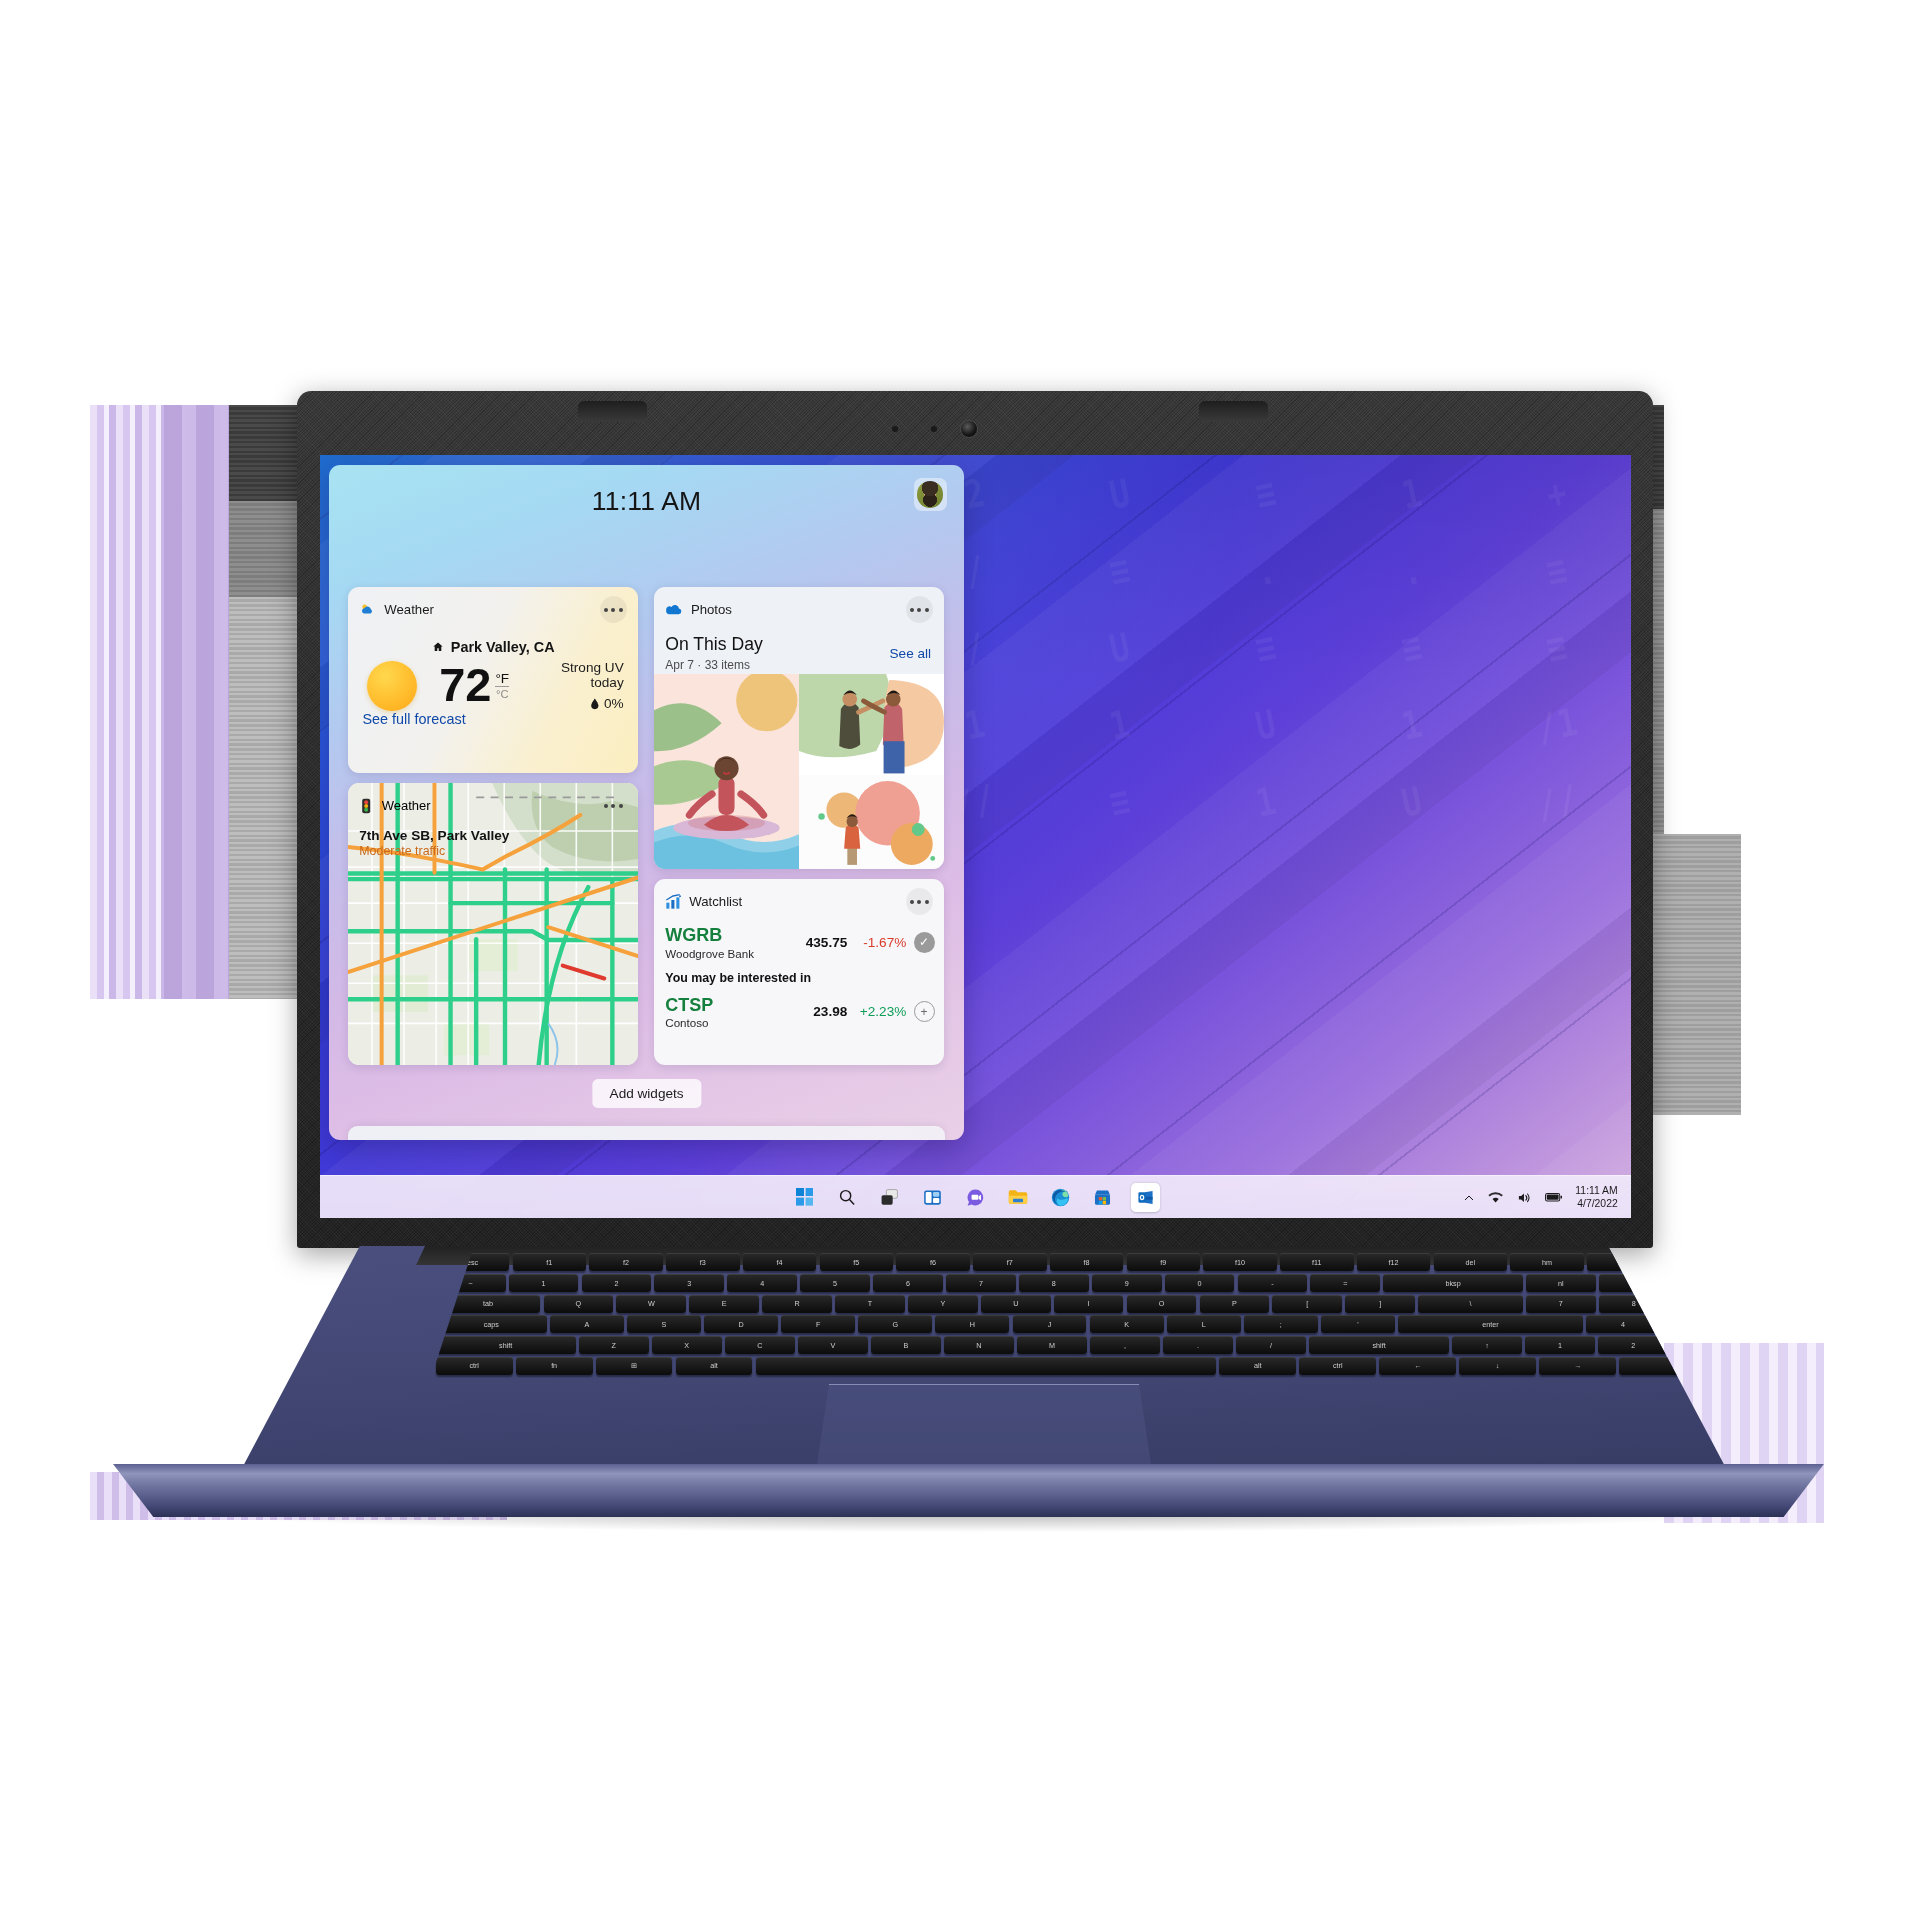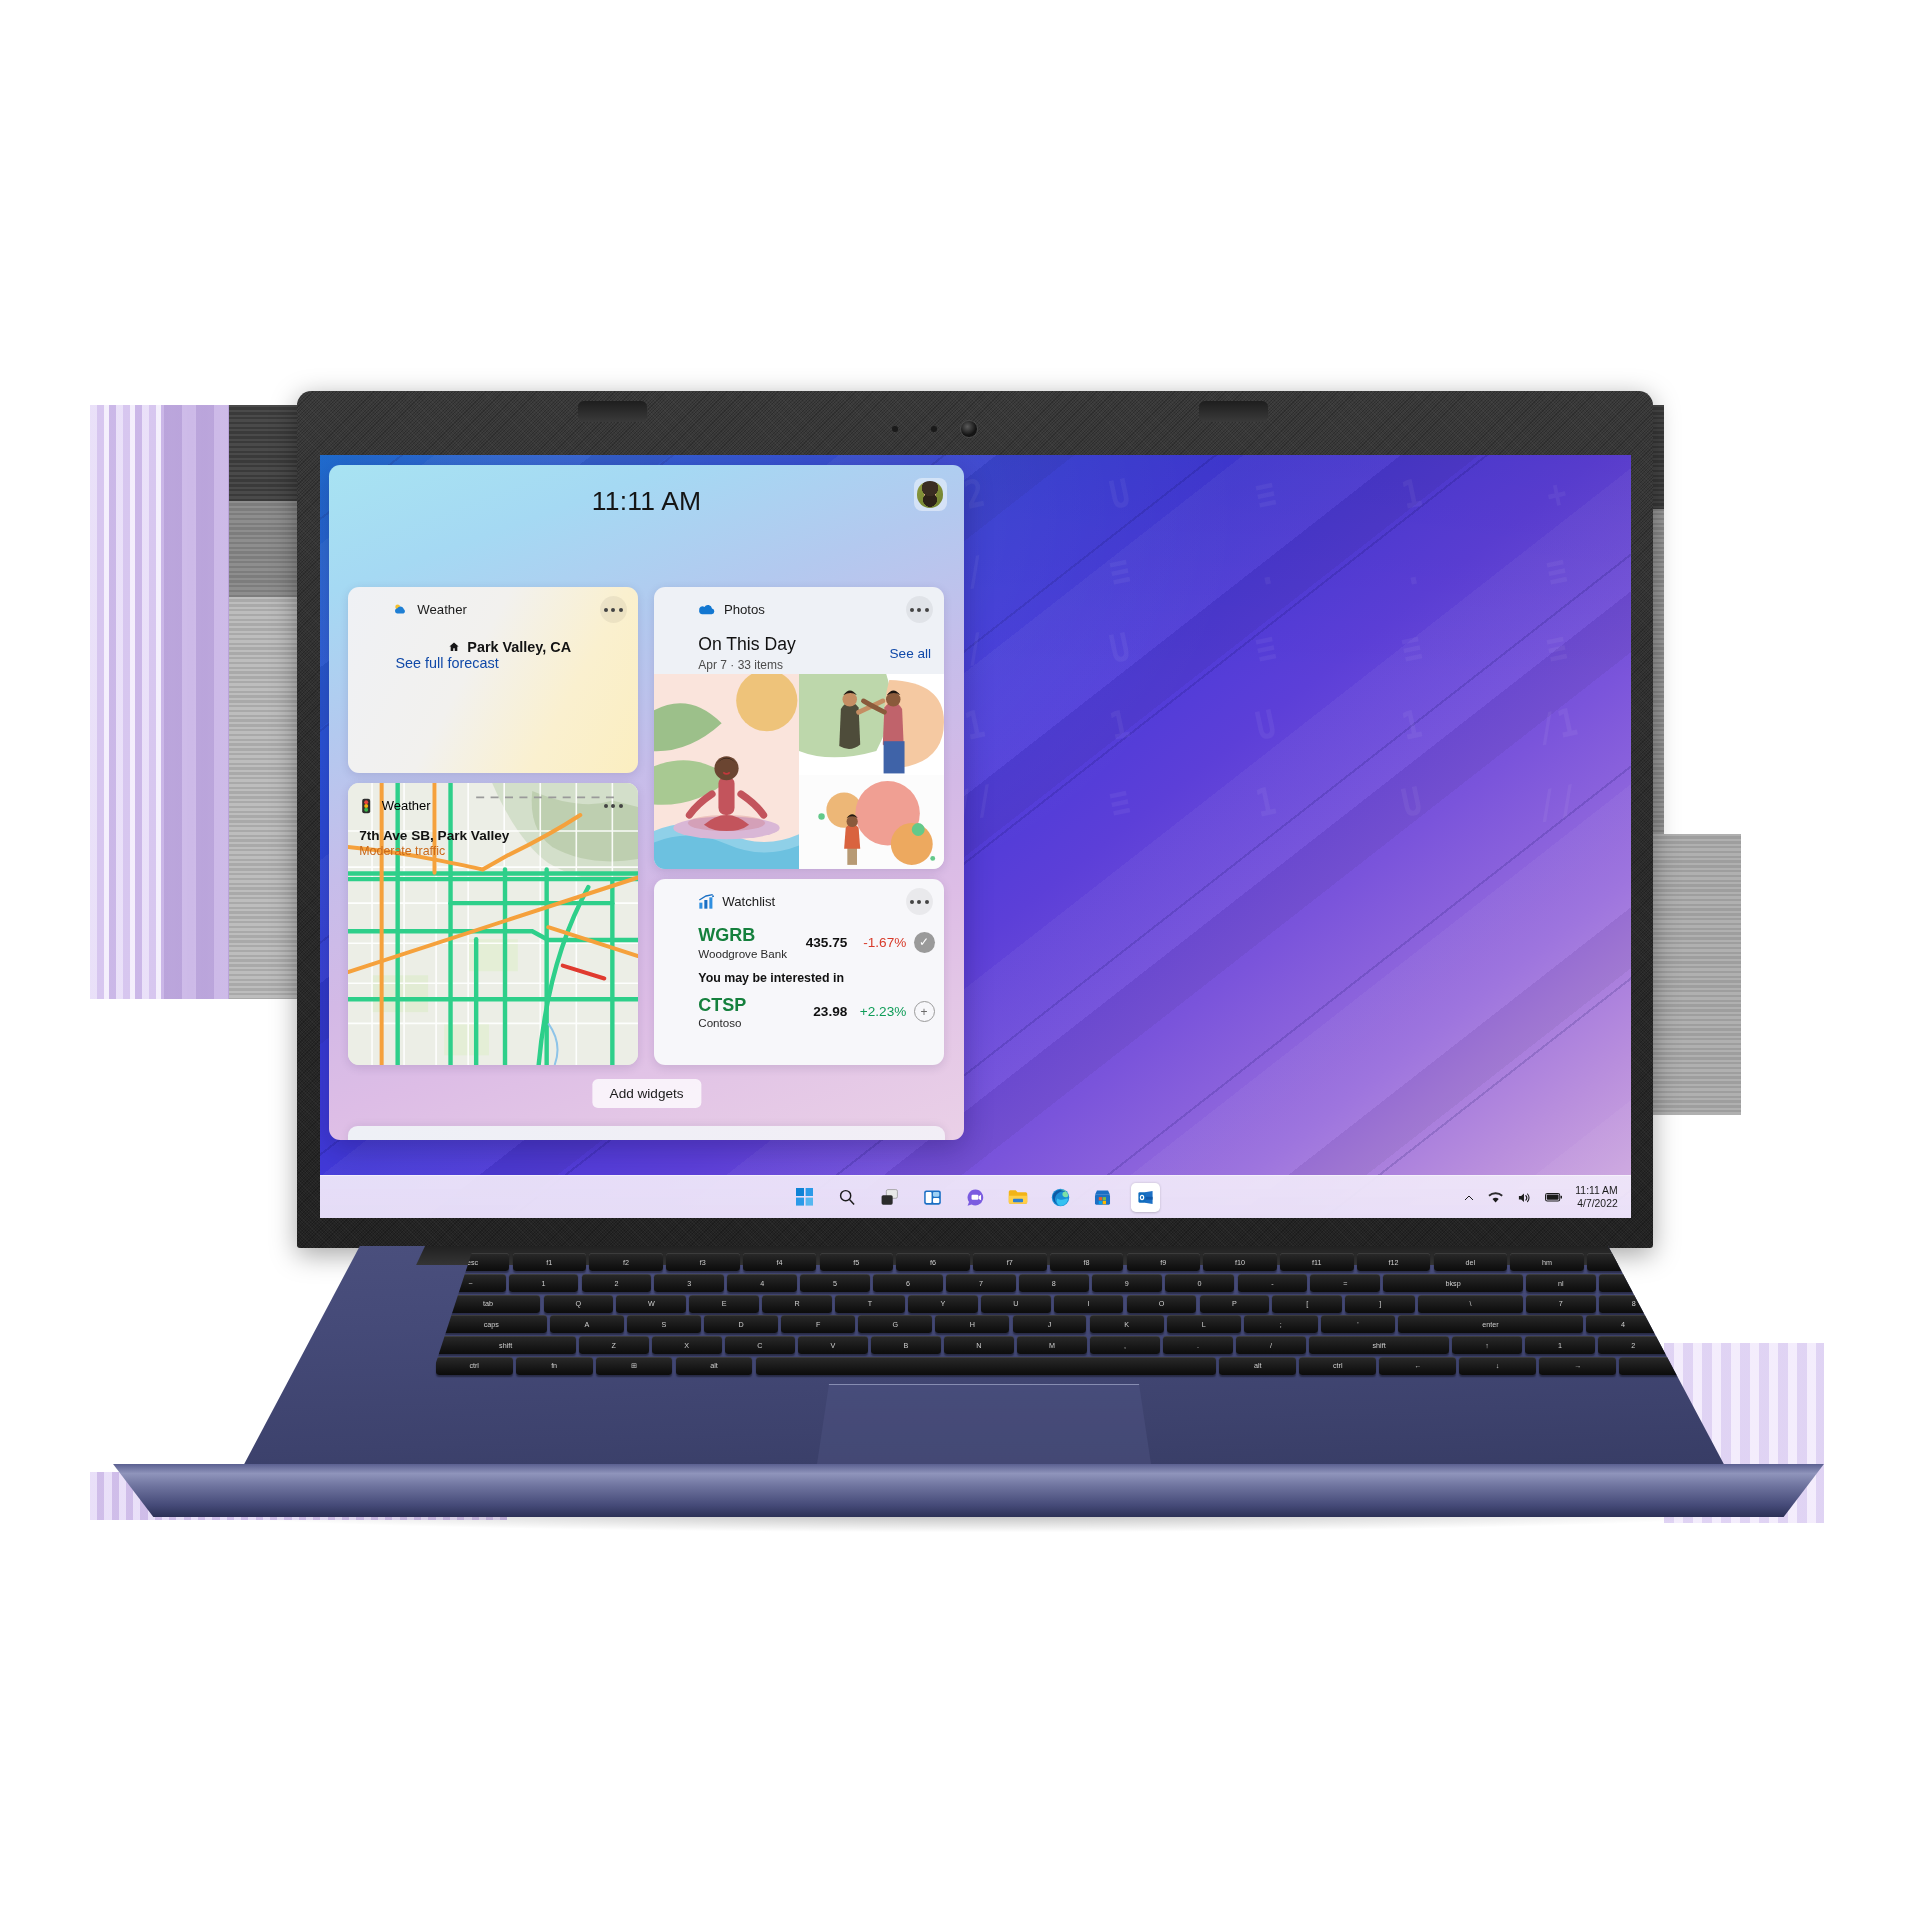--- a/index.html
+++ b/index.html
@@ -163,21 +163,20 @@
     background: linear-gradient(90deg, rgba(255,255,255,.82), rgba(255,255,255,.66));
     display:flex; align-items:center; padding:0 13px; gap:9.6px;
   }
   #searchbar .ph { font-size:15.2px; color:#3a3a3a; }
 
   .grid { position:absolute; left:19px; top:122px; width:597px; }
   .card {
     position:absolute; border-radius:11.2px; overflow:hidden;
     box-shadow:0 2.4px 9.6px rgba(30,20,70,.12);
     background:#f4f5f8;
-    padding-left:33px;
   }
   .card-hd { display:flex; align-items:center; gap:8px; padding:9.6px 11.2px 0 11.2px; }
   .card-hd .nm { font-size:13.2px; color:#1b1b1b; }
   .dots {
     margin-left:auto; width:27px; height:27px; border-radius:50%;
     background:rgba(0,0,0,.055); display:flex; align-items:center;
     justify-content:center; gap:3.2px; flex-shrink:0;
   }
   .dots i { width:4px; height:4px; border-radius:50%; background:#444; display:block; }
 
@@ -409,20 +408,37 @@
                   <i></i>
                   <i></i>
                   <i></i>
                 </div>
             </div>
             <div class="loc">
               <svg class="icon-svg" width="12" height="12" viewBox="0 0 24 24" fill="#161616">
                 <path d="M12 3 2.8 11h2.6v9h5.1v-5.6h3v5.6h5.1v-9h2.6z"></path>
               </svg>
               <span>Park Valley, CA</span>
+            </div>
+            <div class="row">
+              <div id="sun"></div>
+              <div id="temp">72</div>
+              <div id="units">
+                <span>°F</span>
+                <span class="c">°C</span>
+              </div>
+              <div class="wx-right">
+                <div class="uv">Strong UV today</div>
+                <div class="pp">
+                  <svg class="icon-svg" width="9.6" height="12" viewBox="0 0 24 30" fill="#1a1a1a">
+                    <path d="M12 1C12 1 3 13 3 19a9 9 0 0 0 18 0c0-6-9-18-9-18z"></path>
+                  </svg>
+                  <span>0%</span>
+                </div>
+              </div>
             </div>
             <div class="link">See full forecast</div>
           </div>
 
           <div class="card" id="w-traffic">
             <svg id="trafficmap" viewBox="0 0 362 352" preserveAspectRatio="none">
               <rect width="362" height="352" fill="#eceee6"></rect>
               <path d="M180 0 H362 V120 Q300 130 250 100 Q210 70 180 0Z" fill="#cfdcc4" opacity=".85"></path>
               <path d="M230 10 Q290 35 330 22 L362 30 V95 Q300 105 255 80 Q225 58 230 10Z" fill="#b9caa9" opacity=".8"></path>
               <rect x="30" y="240" width="70" height="46" fill="#e2ecd4"></rect>

